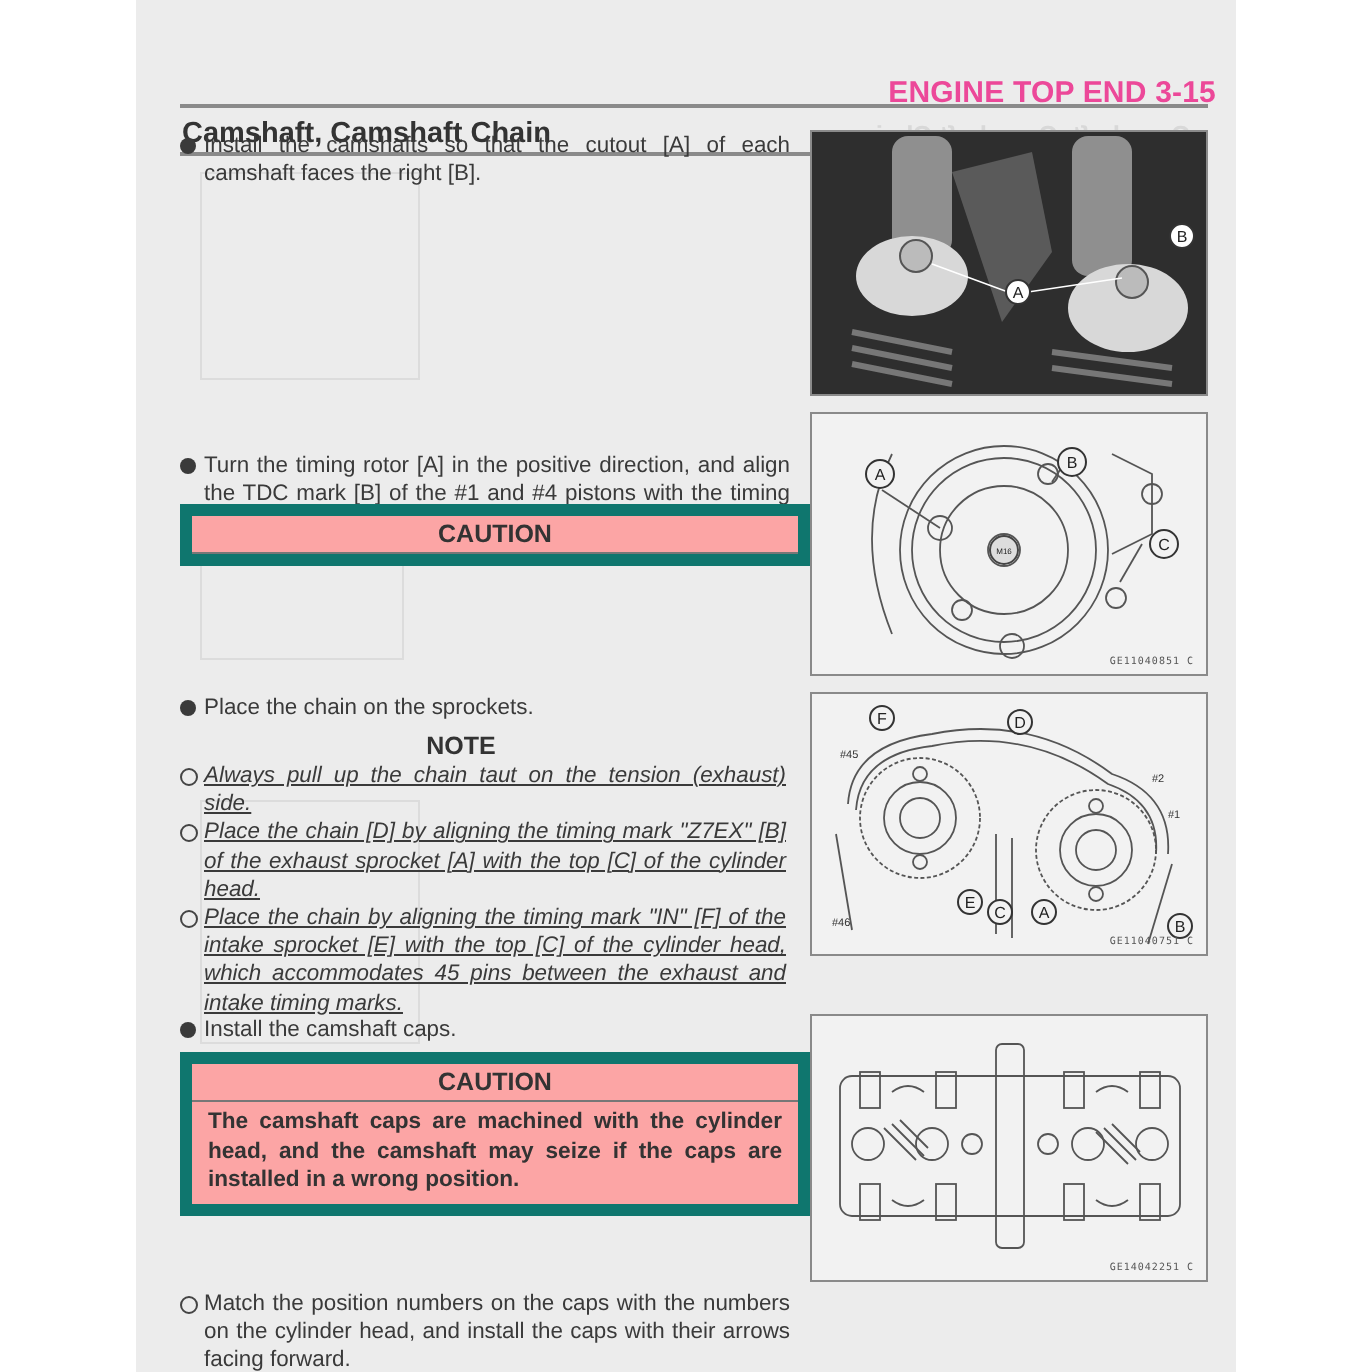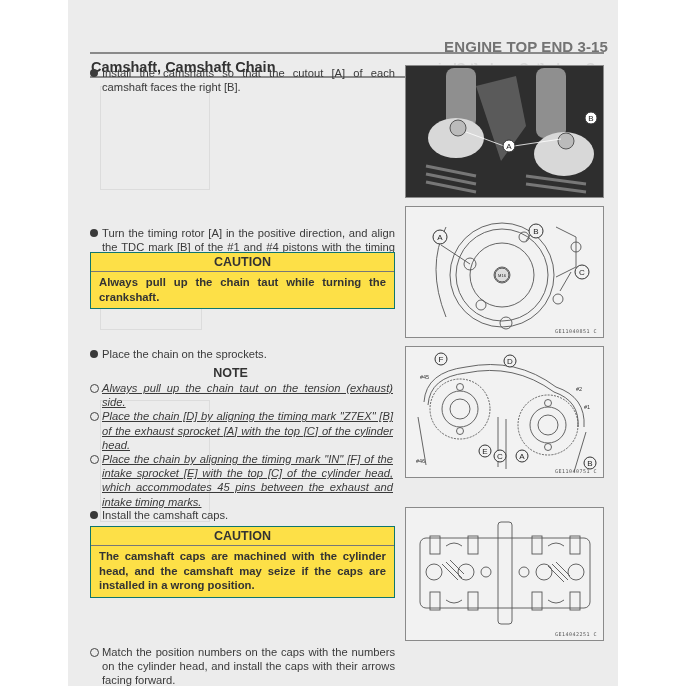--- a/index.html
+++ b/index.html
@@ -6,33 +6,33 @@
   body {
     width: 686px; height: 686px; background: #ffffff; position: relative; overflow: hidden;
     font-family: "Liberation Sans", "DejaVu Sans", sans-serif; color: #2a2a2a;
   }
   .page {
     position: absolute; left: 68px; top: 0; width: 550px; height: 686px;
     background: #ececec;
   }
   .header-title {
     position: absolute; right: 78px; top: 38px; font-size: 15px; font-weight: bold;
-    color: #737373; letter-spacing: 0.1px;
+    color: #ec4899; letter-spacing: 0.1px;
   }
   .rule { position: absolute; left: 90px; width: 514px; height: 1.5px; background: #8a8a8a; }
   .section-title {
     position: absolute; left: 91px; top: 38px; font-size: 14.5px; font-weight: bold; color: #333;
   }
   .ghost { position: absolute; color: #d8d8d8; font-size: 13px; font-weight: bold; transform: scaleX(-1); }
   .col { position: absolute; left: 90px; width: 305px; font-size: 11.2px; line-height: 14.2px; color: #3a3a3a; }
   .bullet { display: flex; }
   .bullet .dot { width: 8px; height: 8px; border-radius: 50%; background: #3a3a3a; margin: 3px 4px 0 0; flex: 0 0 auto; }
   .bullet .txt { text-align: justify; flex: 1; }
   .caution {
-    position: absolute; left: 90px; width: 303px; border: 1px solid #0f766e; background: #fde047;
+    position: absolute; left: 90px; width: 303px; border: 6px solid #0f766e; background: #fca5a5;
   }
   .caution .head {
     text-align: center; font-weight: bold; font-size: 12.5px; padding: 2px 0 2px; border-bottom: 1px solid #777; color: #333;
   }
   .caution .body { font-weight: bold; font-size: 11.3px; line-height: 14.5px; padding: 3px 8px 4px; text-align: justify; color: #333; }
   .note-head { position: absolute; left: 78px; width: 305px; text-align: center; font-weight: bold; font-size: 12.5px; color: #333; }
   .note { position: absolute; left: 90px; width: 303px; font-size: 11.2px; line-height: 14.2px; font-style: italic; color: #3a3a3a; }
   .note .item { display: flex; text-decoration: underline; }
   .note .circ { width: 7px; height: 7px; border: 1px solid #444; border-radius: 50%; margin: 3px 3px 0 0; flex: 0 0 auto; }
   .note .txt { text-align: justify; flex: 1; }
@@ -64,21 +64,20 @@
   <span class="txt">Install the camshafts so that the cutout [A] of each camshaft faces the right [B].</span>
 </div>
 
 <div class="col bullet" style="top:226px;">
   <span class="dot"></span>
   <span class="txt">Turn the timing rotor [A] in the positive direction, and align the TDC mark [B] of the #1 and #4 pistons with the timing mark [C] on the crankcase.</span>
 </div>
 
 <div class="caution" style="top:252px;">
   <div class="head">CAUTION</div>
-  <div class="body">Always pull up the chain taut while turning the crankshaft.</div>
 </div>
 
 <div class="col bullet" style="top:347px;">
   <span class="dot"></span>
   <span class="txt">Place the chain on the sprockets.</span>
 </div>
 
 <div class="note-head" style="top:366px;">NOTE</div>
 <div class="note" style="top:381px;">
   <div class="item">

